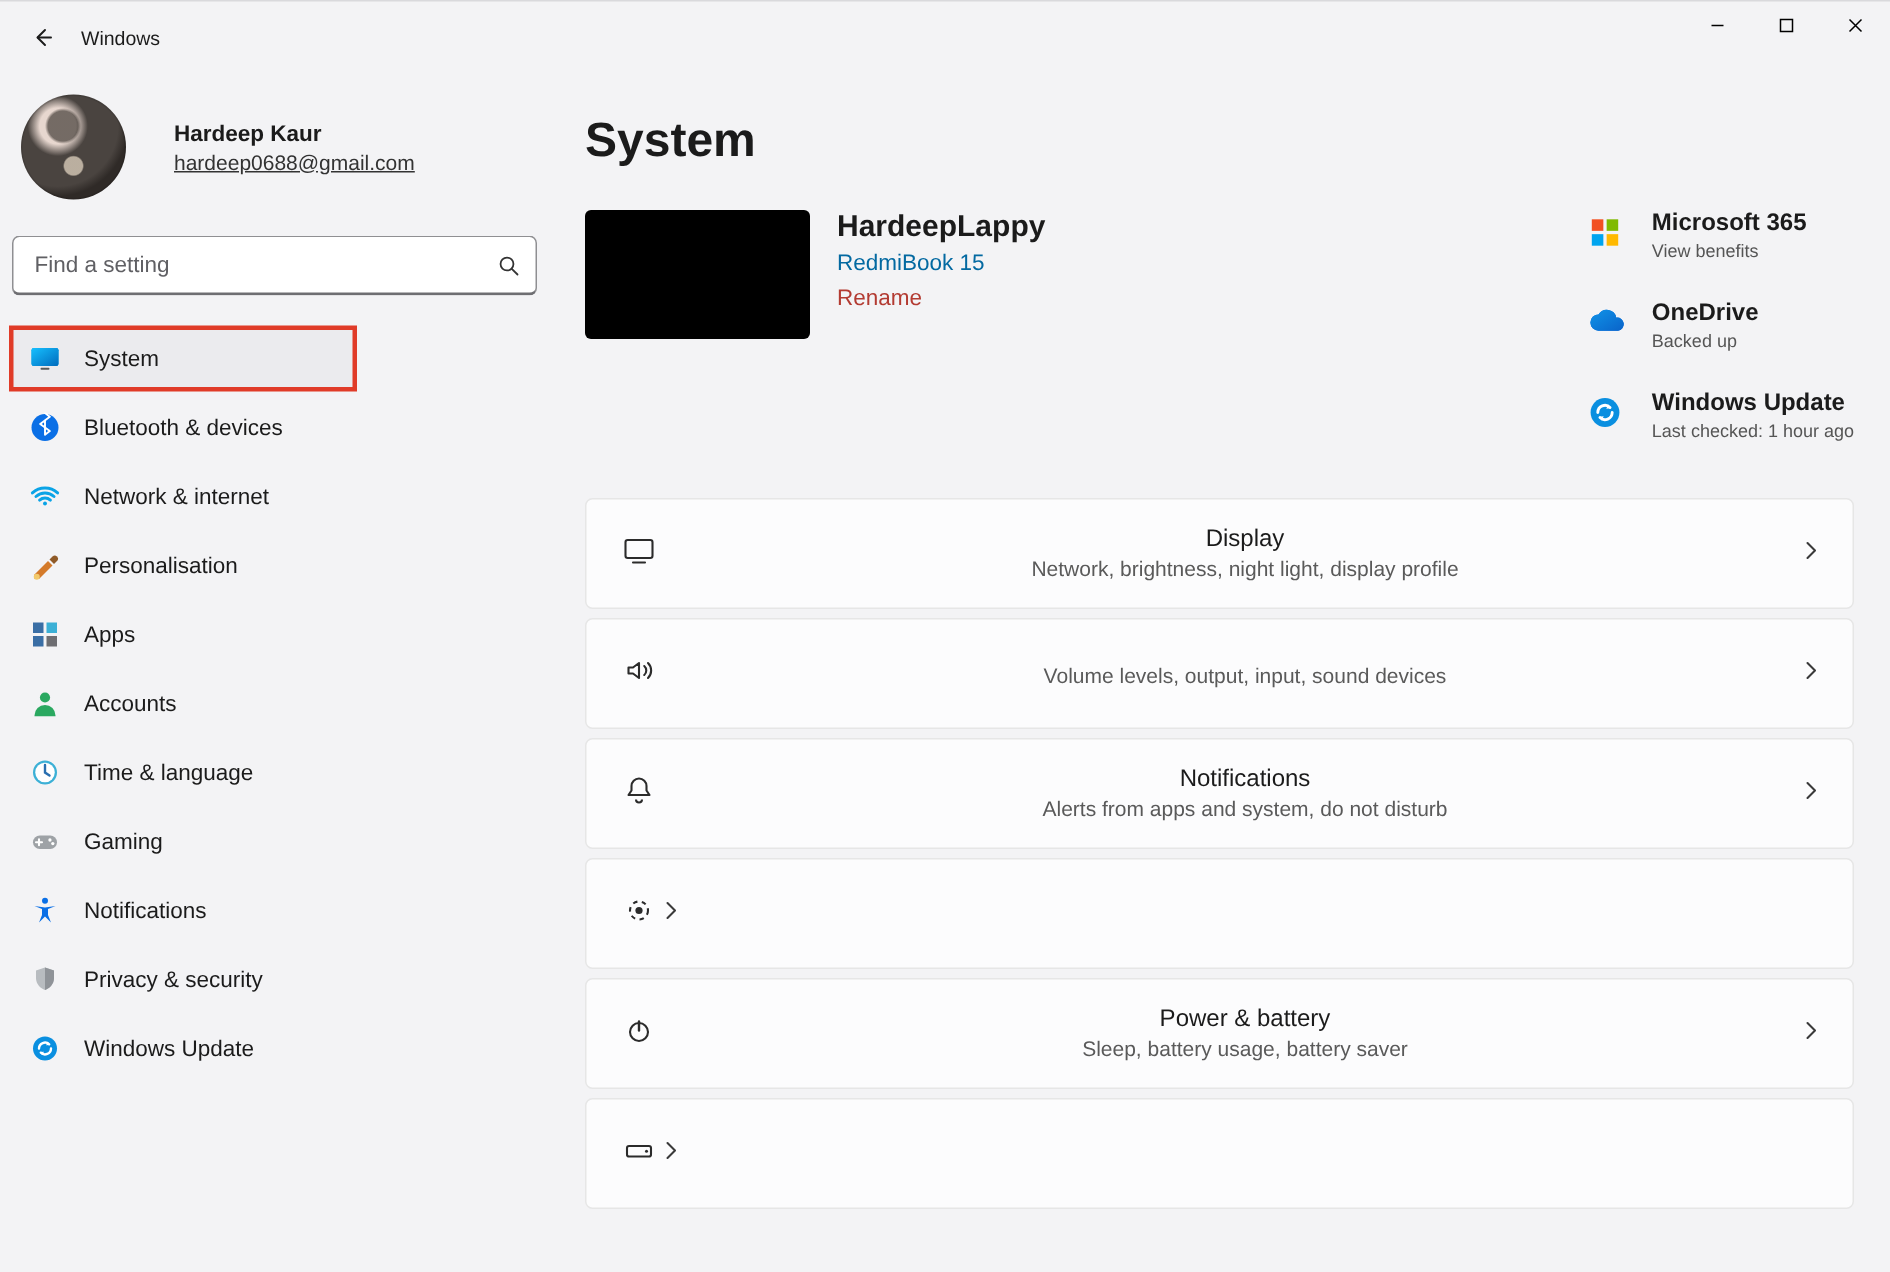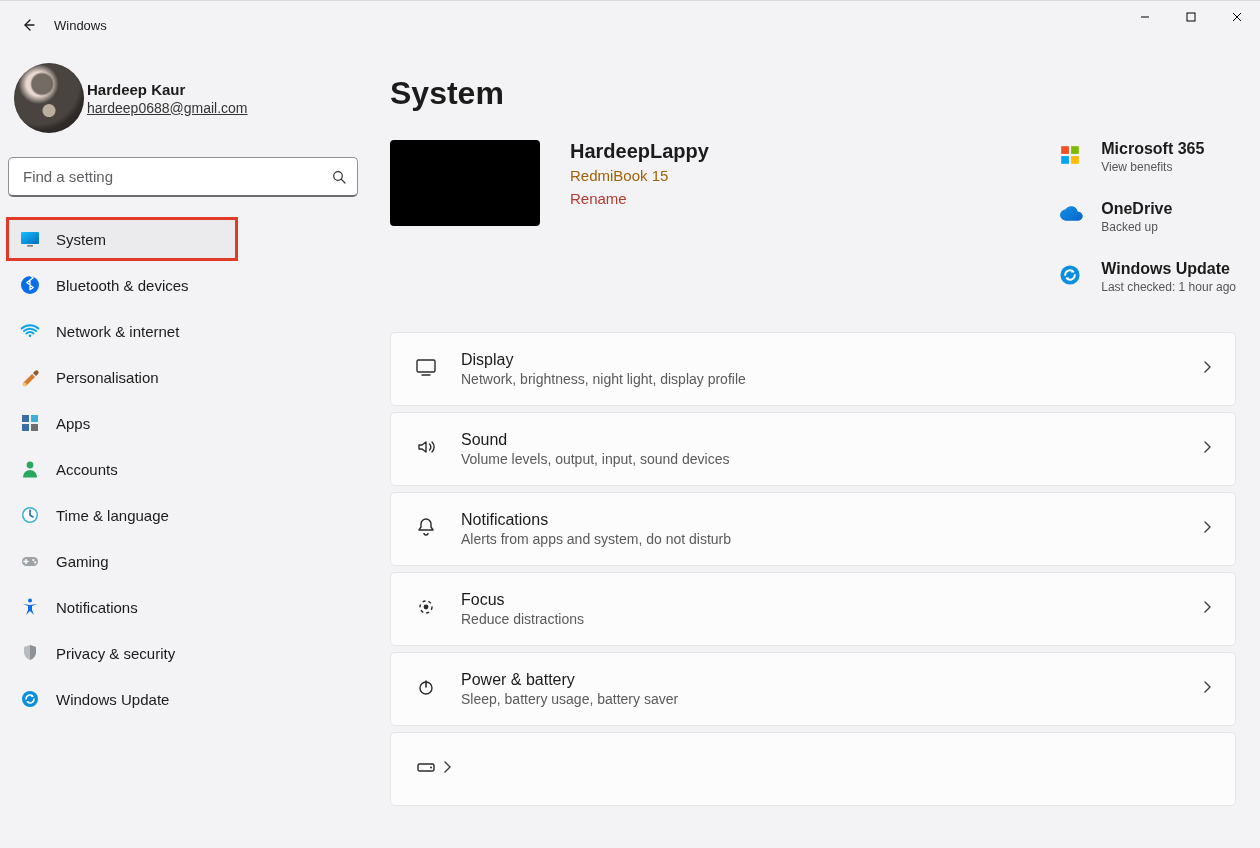--- a/index.html
+++ b/index.html
@@ -66,21 +66,21 @@
   .main {
     flex: 1;
     padding: 26px 24px 0 32px;
     box-sizing: border-box;
   }
 
   
   .profile {
     display: flex;
     align-items: center;
-    gap: 3px;
+    gap: 32px;
     padding: 6px 6px 24px 6px;
   }
   .avatar {
     width: 70px; height: 70px; border-radius: 50%;
     background: radial-gradient(circle at 35% 30%, #e7d7cf 0 18%, #4a4440 30% 60%, #2f2a27 70% 100%);
     box-shadow: inset 0 0 0 1px rgba(0,0,0,.1);
     flex: none;
     position: relative;
     overflow: hidden;
   }
@@ -145,31 +145,31 @@
   h1 {
     font-size: 32px;
     font-weight: 600;
     margin: 0 0 28px 0;
   }
 
   
   .info-row {
     display: flex;
     align-items: flex-start;
-    gap: 30px;
+    gap: 18px;
     margin-bottom: 38px;
   }
   .device-thumb {
     width: 150px; height: 86px;
     background: #000;
     border-radius: 4px;
     flex: none;
   }
   .device-meta .pc-name { font-size: 20px; font-weight: 600; }
-  .device-meta .model { font-size: 15px; color: #a16207; margin-top: 4px; }
+  .device-meta .model { font-size: 15px; color: #0369a1; margin-top: 4px; }
   .device-meta .rename {
     font-size: 15px; color: var(--link-red);
     margin-top: 6px; cursor: pointer; display: inline-block;
   }
 
   .info-right {
     margin-left: auto;
     display: grid;
     grid-template-columns: auto 1fr;
     column-gap: 18px;
@@ -198,21 +198,21 @@
     display: flex;
     align-items: center;
     padding: 0 20px 0 22px;
     box-sizing: border-box;
     cursor: pointer;
   }
   .card .icon {
     width: 26px; text-align: center; flex: none;
     color: #2b2b2b;
   }
-  .card .texts { margin-left: 22px; flex: 1; }
+  .card .texts { margin-left: 22px; flex: 1; text-align: center; }
   .card .title { font-size: 16px; }
   .card .sub { font-size: 14px; color: #5a5a5a; margin-top: 2px; }
   .card .chev { color: #3a3a3a; }
 </style>
 </head>
 <body>
 
 <svg width="0" height="0" style="position:absolute">
   <defs>
 
@@ -531,21 +531,20 @@
           </span>
           <span class="chev"><svg width="16" height="16">
               <use href="#i-chevron"></use>
             </svg></span>
         </div>
         <div class="card">
           <span class="icon"><svg width="22" height="22">
               <use href="#i-sound"></use>
             </svg></span>
           <span class="texts">
-            <div class="title">Sound</div>
             <div class="sub">Volume levels, output, input, sound devices</div>
           </span>
           <span class="chev"><svg width="16" height="16">
               <use href="#i-chevron"></use>
             </svg></span>
         </div>
         <div class="card">
           <span class="icon"><svg width="22" height="22">
               <use href="#i-bell"></use>
             </svg></span>
@@ -554,24 +553,20 @@
             <div class="sub">Alerts from apps and system, do not disturb</div>
           </span>
           <span class="chev"><svg width="16" height="16">
               <use href="#i-chevron"></use>
             </svg></span>
         </div>
         <div class="card">
           <span class="icon"><svg width="22" height="22">
               <use href="#i-focus"></use>
             </svg></span>
-          <span class="texts">
-            <div class="title">Focus</div>
-            <div class="sub">Reduce distractions</div>
-          </span>
           <span class="chev"><svg width="16" height="16">
               <use href="#i-chevron"></use>
             </svg></span>
         </div>
         <div class="card">
           <span class="icon"><svg width="22" height="22">
               <use href="#i-power"></use>
             </svg></span>
           <span class="texts">
             <div class="title">Power &amp; battery</div>

